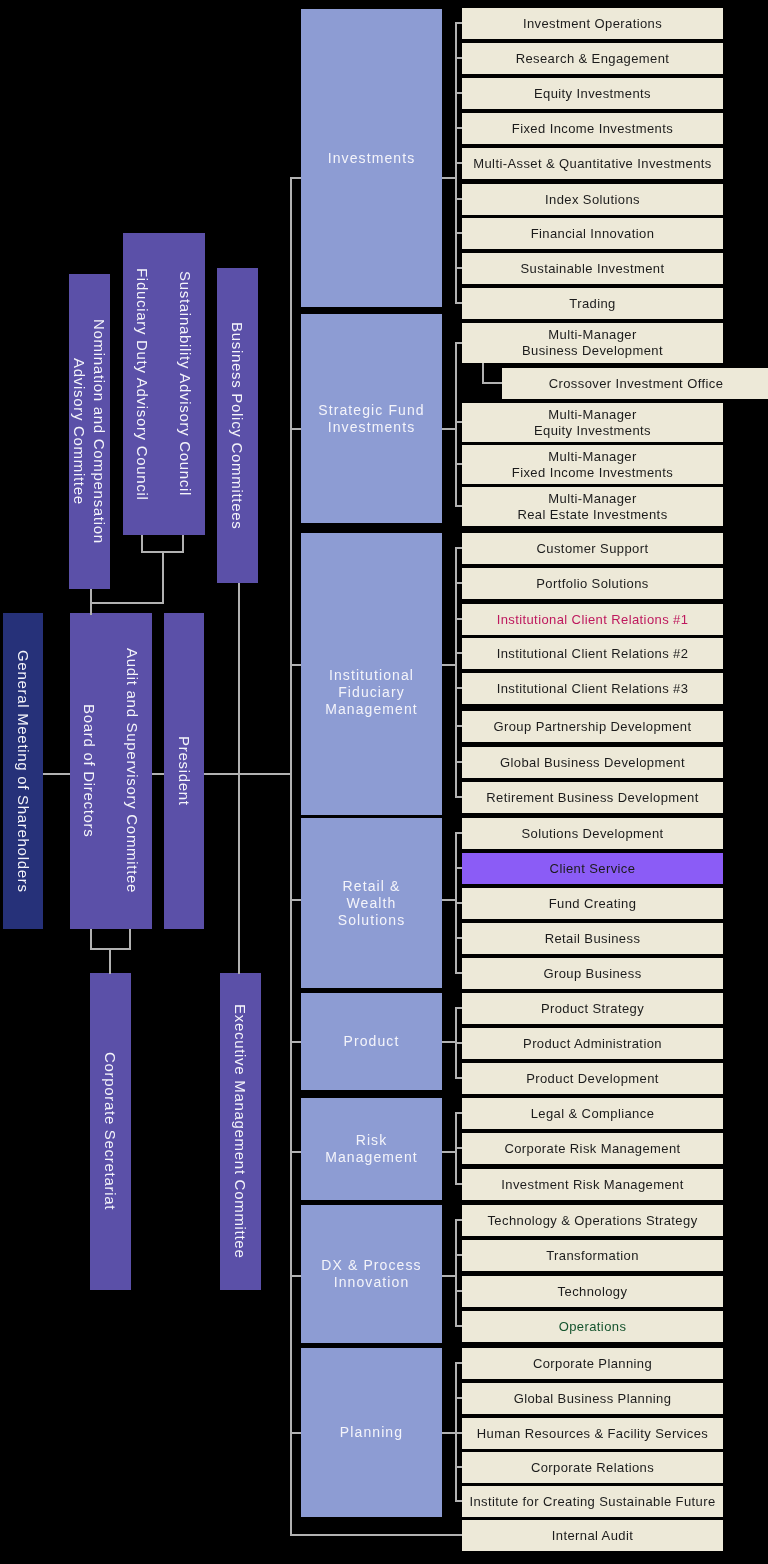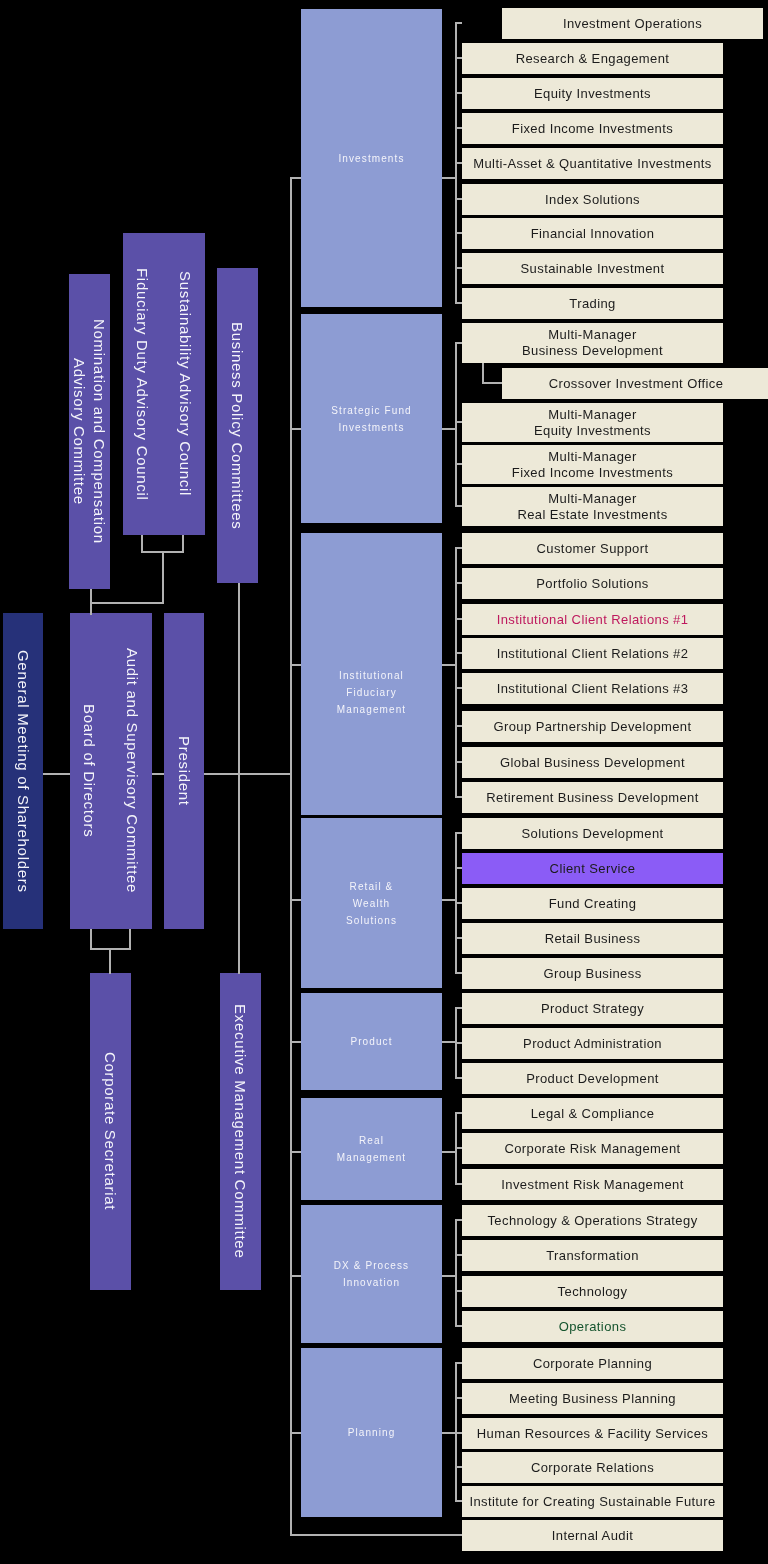--- a/index.html
+++ b/index.html
@@ -4,21 +4,21 @@
 <style>
   html,body{margin:0;padding:0;background:#000;}
   #chart{
     position:relative;width:768px;height:1564px;overflow:hidden;
     background:#000;
     font-family:"Liberation Sans","DejaVu Sans",sans-serif;
   }
   .box{position:absolute;display:flex;align-items:center;justify-content:center;box-sizing:border-box;}
   .line{position:absolute;}
   .plabel{
-    font-size:10px;line-height:17px;letter-spacing:1.1px;
+    font-size:14px;line-height:17px;letter-spacing:1.1px;
     text-align:center;white-space:pre-line;
   }
   .clabel{
     font-size:13px;line-height:16px;letter-spacing:0.4px;
     text-align:center;white-space:pre-line;padding:0 2px;
   }
   .vbox{display:flex;flex-direction:row-reverse;align-items:center;justify-content:center;gap:3px;}
   .vbox.wide{gap:26px;}
   .vline{
     writing-mode:vertical-rl;white-space:nowrap;
@@ -71,21 +71,21 @@
     <div class="line" style="left: 90px; top: 929px; width: 2px; height: 21px; background: rgb(178, 178, 178);"></div>
     <div class="line" style="left: 129px; top: 929px; width: 2px; height: 21px; background: rgb(178, 178, 178);"></div>
     <div class="line" style="left: 90px; top: 948px; width: 41px; height: 2px; background: rgb(178, 178, 178);"></div>
     <div class="line" style="left: 109px; top: 948px; width: 2px; height: 26px; background: rgb(178, 178, 178);"></div>
     <div class="box" style="left: 301px; top: 9px; width: 141px; height: 298px; background: rgb(141, 156, 211);">
       <div class="plabel" style="color: rgb(244, 244, 250);">Investments</div>
     </div>
     <div class="line" style="left: 290px; top: 177px; width: 11px; height: 2px; background: rgb(178, 178, 178);"></div>
     <div class="line" style="left: 442px; top: 177px; width: 13px; height: 2px; background: rgb(178, 178, 178);"></div>
     <div class="line" style="left: 455px; top: 22px; width: 7px; height: 2px; background: rgb(178, 178, 178);"></div>
-    <div class="box" style="left: 462px; top: 8px; width: 261px; height: 31px; background: rgb(237, 233, 216); margin-left: 40px;">
+    <div class="box" style="left: 462px; top: 8px; width: 261px; height: 31px; background: rgb(237, 233, 216);">
       <div class="clabel" style="color: rgb(28, 28, 28);">Investment Operations</div>
     </div>
     <div class="line" style="left: 455px; top: 57px; width: 7px; height: 2px; background: rgb(178, 178, 178);"></div>
     <div class="box" style="left: 462px; top: 43px; width: 261px; height: 31px; background: rgb(237, 233, 216);">
       <div class="clabel" style="color: rgb(28, 28, 28);">Research &amp; Engagement</div>
     </div>
     <div class="line" style="left: 455px; top: 92px; width: 7px; height: 2px; background: rgb(178, 178, 178);"></div>
     <div class="box" style="left: 462px; top: 78px; width: 261px; height: 31px; background: rgb(237, 233, 216);">
       <div class="clabel" style="color: rgb(28, 28, 28);">Equity Investments</div>
     </div>
@@ -226,21 +226,21 @@
     <div class="line" style="left: 455px; top: 1042px; width: 7px; height: 2px; background: rgb(178, 178, 178);"></div>
     <div class="box" style="left: 462px; top: 1028px; width: 261px; height: 31px; background: rgb(237, 233, 216);">
       <div class="clabel" style="color: rgb(28, 28, 28);">Product Administration</div>
     </div>
     <div class="line" style="left: 455px; top: 1077px; width: 7px; height: 2px; background: rgb(178, 178, 178);"></div>
     <div class="box" style="left: 462px; top: 1063px; width: 261px; height: 31px; background: rgb(237, 233, 216);">
       <div class="clabel" style="color: rgb(28, 28, 28);">Product Development</div>
     </div>
     <div class="line" style="left: 455px; top: 1007px; width: 2px; height: 72px; background: rgb(178, 178, 178);"></div>
     <div class="box" style="left: 301px; top: 1098px; width: 141px; height: 102px; background: rgb(141, 156, 211);">
-      <div class="plabel" style="color: rgb(244, 244, 250);">Real
+      <div class="plabel" style="color: rgb(244, 244, 250);">Risk
 Management</div>
     </div>
     <div class="line" style="left: 290px; top: 1151px; width: 11px; height: 2px; background: rgb(178, 178, 178);"></div>
     <div class="line" style="left: 442px; top: 1151px; width: 13px; height: 2px; background: rgb(178, 178, 178);"></div>
     <div class="line" style="left: 455px; top: 1112px; width: 7px; height: 2px; background: rgb(178, 178, 178);"></div>
     <div class="box" style="left: 462px; top: 1098px; width: 261px; height: 31px; background: rgb(237, 233, 216);">
       <div class="clabel" style="color: rgb(28, 28, 28);">Legal &amp; Compliance</div>
     </div>
     <div class="line" style="left: 455px; top: 1147px; width: 7px; height: 2px; background: rgb(178, 178, 178);"></div>
     <div class="box" style="left: 462px; top: 1133px; width: 261px; height: 31px; background: rgb(237, 233, 216);">
@@ -278,21 +278,21 @@
       <div class="plabel" style="color: rgb(244, 244, 250);">Planning</div>
     </div>
     <div class="line" style="left: 290px; top: 1432px; width: 11px; height: 2px; background: rgb(178, 178, 178);"></div>
     <div class="line" style="left: 442px; top: 1432px; width: 13px; height: 2px; background: rgb(178, 178, 178);"></div>
     <div class="line" style="left: 455px; top: 1362px; width: 7px; height: 2px; background: rgb(178, 178, 178);"></div>
     <div class="box" style="left: 462px; top: 1348px; width: 261px; height: 31px; background: rgb(237, 233, 216);">
       <div class="clabel" style="color: rgb(28, 28, 28);">Corporate Planning</div>
     </div>
     <div class="line" style="left: 455px; top: 1397px; width: 7px; height: 2px; background: rgb(178, 178, 178);"></div>
     <div class="box" style="left: 462px; top: 1383px; width: 261px; height: 31px; background: rgb(237, 233, 216);">
-      <div class="clabel" style="color: rgb(28, 28, 28);">Meeting Business Planning</div>
+      <div class="clabel" style="color: rgb(28, 28, 28);">Global Business Planning</div>
     </div>
     <div class="line" style="left: 455px; top: 1432px; width: 7px; height: 2px; background: rgb(178, 178, 178);"></div>
     <div class="box" style="left: 462px; top: 1418px; width: 261px; height: 31px; background: rgb(237, 233, 216);">
       <div class="clabel" style="color: rgb(28, 28, 28);">Human Resources &amp; Facility Services</div>
     </div>
     <div class="line" style="left: 455px; top: 1466px; width: 7px; height: 2px; background: rgb(178, 178, 178);"></div>
     <div class="box" style="left: 462px; top: 1452px; width: 261px; height: 31px; background: rgb(237, 233, 216);">
       <div class="clabel" style="color: rgb(28, 28, 28);">Corporate Relations</div>
     </div>
     <div class="line" style="left: 455px; top: 1500px; width: 7px; height: 2px; background: rgb(178, 178, 178);"></div>

